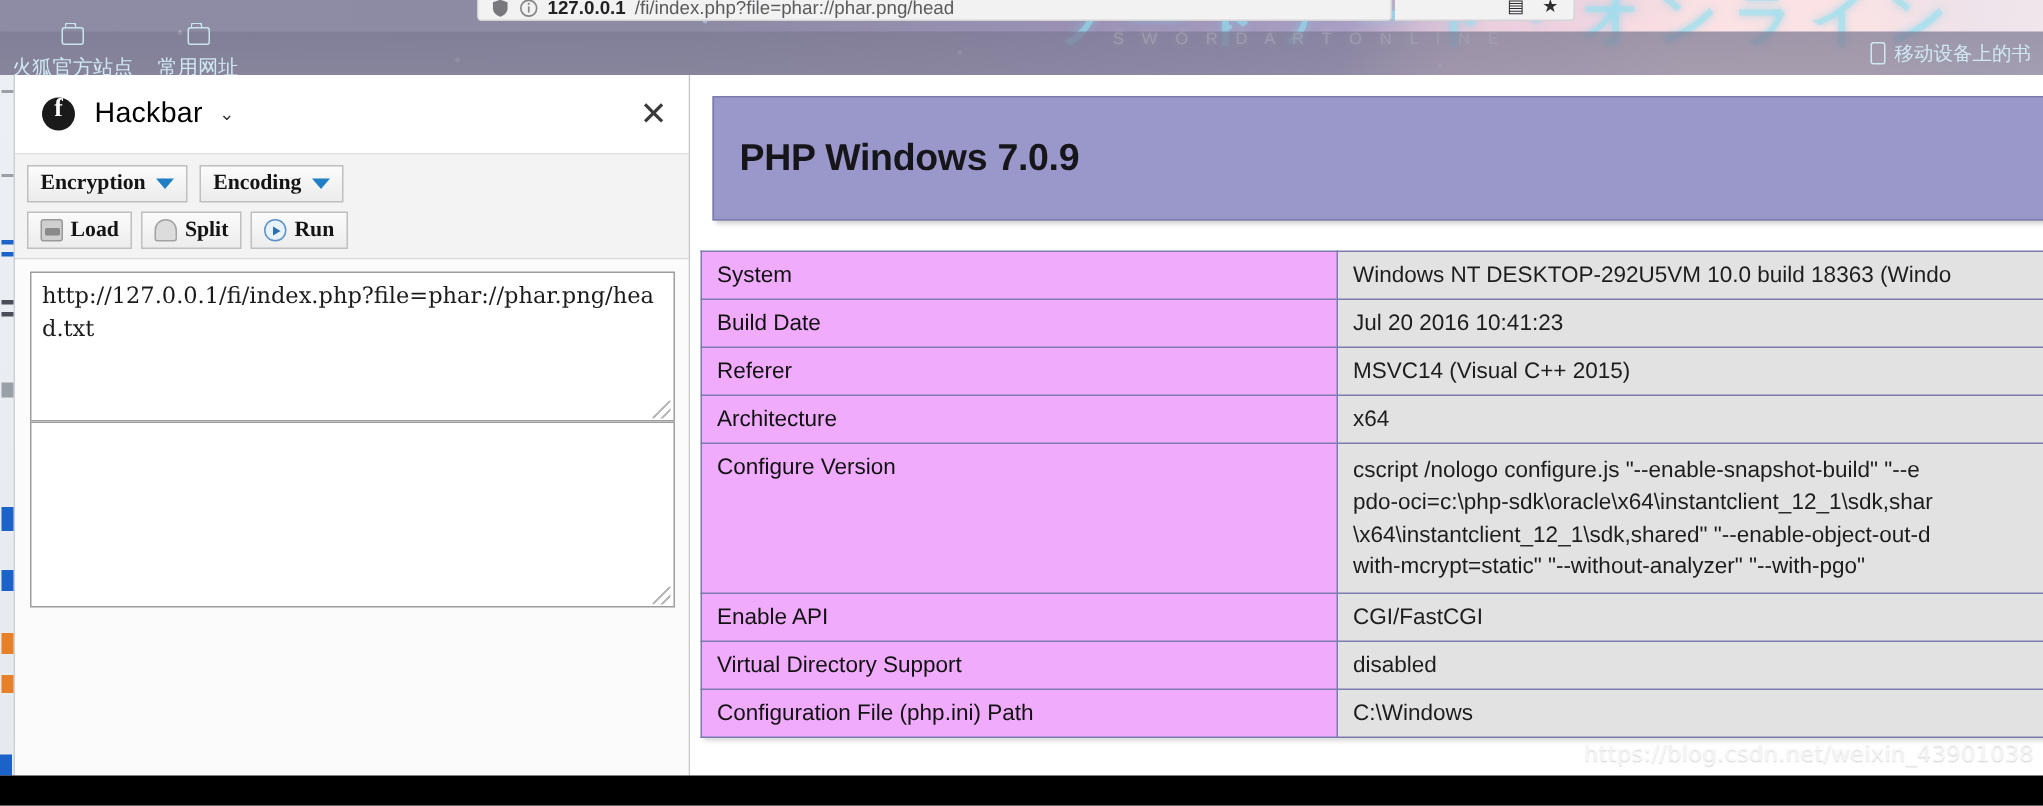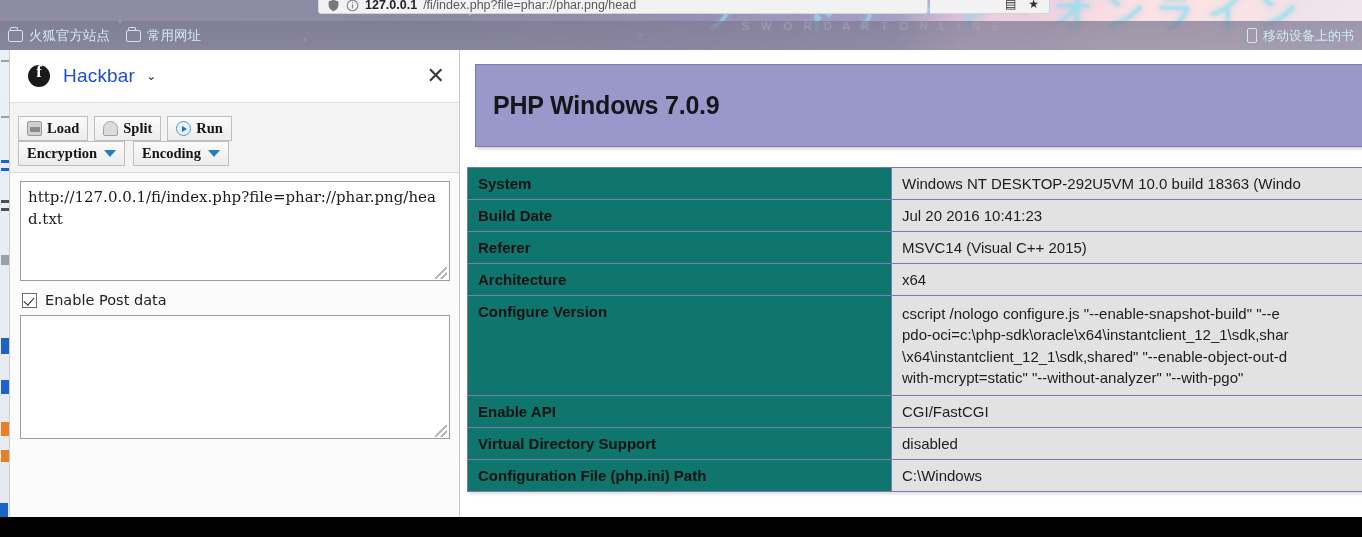--- a/index.html
+++ b/index.html
@@ -62,21 +62,21 @@
   }
   .mini-gl { font-size:12px; color:#2e2e30; }
 
   
   #bookmarks {
     position:absolute; left:0; top:21px; width:1362px; height:29px;
     display:flex; align-items:center; padding-left:8px; gap:16px;
     background:linear-gradient(180deg, rgba(124,121,146,.72), rgba(133,130,154,.72));
     backdrop-filter:none;
   }
-  .bm { display:flex; align-items:center; gap:6px; white-space:nowrap; }
+  .bm { display:flex; align-items:center; gap:6px; white-space:nowrap;flex-direction:column; }
   .bm .folder {
     width:15px; height:12px; flex:none; position:relative;
     border:1.6px solid #c8e6ef; border-radius:2px; background:transparent;
   }
   .bm .folder::before{
     content:""; position:absolute; left:1px; top:-4px; width:6px; height:3px;
     border:1.6px solid #c8e6ef; border-bottom:none; border-radius:2px 2px 0 0;
   }
   .bm .bm-label { color:#cfe9f2; font-size:13.5px; font-family:"DejaVu Sans", sans-serif; }
   #bm-right {
@@ -110,21 +110,21 @@
     display:flex; align-items:center; padding:0 14px 0 18px;
   }
   #hb-logo {
     width:22px; height:22px; border-radius:50%; background:#1a1a1a; flex:none;
     position:relative; margin-right:13px;
   }
   #hb-logo::after{
     content:"f"; position:absolute; left:0; top:-3px; width:22px; text-align:center;
     color:#fff; font-size:17px; font-weight:700; font-family:"Liberation Serif", serif;
   }
-  #hb-title { font-size:19px; color:#1d4ed8; font-weight:400; letter-spacing:.2px; }
+  #hb-title { font-size:19px; color:#000000; font-weight:400; letter-spacing:.2px; }
   #hb-chev { margin-left:11px; font-size:12px; color:#303030; }
   #hb-close { margin-left:auto; font-size:22px; color:#3a3a3a; line-height:1; cursor:default; }
 
   #hb-toolbar { background:#f3f3f3; border-bottom:1px solid #dadada; padding:7px 0 6px 8px; }
   .tb-row { display:flex; gap:8px; }
   .tb-row.row2 { margin-top:6px; gap:6px; }
   .btn {
     display:inline-flex; align-items:center; gap:5px;
     border:1px solid #bfbfbf; background:linear-gradient(180deg,#fbfbfb,#ececec);
     padding:3px 8px; font-size:14.5px; color:#141414; font-weight:700;
@@ -177,21 +177,21 @@
   #php-head-title { font-size:25px; font-weight:700; color:#16161a; letter-spacing:-.2px; }
 
   #php-table {
     margin:20px 0 0 6px; width:1000px; border-collapse:collapse;
     box-shadow:2px 2px 3px rgba(0,0,0,.15);
   }
   #php-table td {
     border:1px solid #7d7ab0; padding:7px 10px; font-size:15px; vertical-align:top;
   }
   #php-table td.k {
-    width:424px; background:#0f766e; font-weight:700; color:#111; white-space:nowrap;
+    width:424px; background:#f0abfc; font-weight:400; color:#111; white-space:nowrap;
   }
   #php-table td.v { background:#e2e2e2; color:#1d1d1d; }
   #php-table td.v .ml { display:block; white-space:nowrap; line-height:1.42; }
 
   
   #watermark {
     position:absolute; right:6px; bottom:26px;
     color:rgba(255,255,255,.72); font-size:15px;
     font-family:"DejaVu Sans", sans-serif; letter-spacing:.2px;
     text-shadow:0 1px 1px rgba(120,120,120,.35); pointer-events:none;
@@ -265,56 +265,52 @@
   <div id="hackbar">
 
     <div id="hb-titlebar">
       <span id="hb-logo"></span>
       <span id="hb-title">Hackbar</span>
       <span id="hb-chev">⌄</span>
       <span id="hb-close">✕</span>
     </div>
 
     <div id="hb-toolbar">
+      <div class="tb-row">
+        <span class="btn">
+          <span>Encryption</span>
+          <span class="caret"></span>
+        </span>
+        <span class="btn">
+          <span>Encoding</span>
+          <span class="caret"></span>
+        </span>
+      </div>
       <div class="tb-row row2">
         <span class="btn">
           <span class="ic load"></span>
           <span>Load</span>
         </span>
         <span class="btn">
           <span class="ic split"></span>
           <span>Split</span>
         </span>
         <span class="btn">
           <span class="ic run"></span>
           <span>Run</span>
-        </span>
-      </div>
-      <div class="tb-row">
-        <span class="btn">
-          <span>Encryption</span>
-          <span class="caret"></span>
-        </span>
-        <span class="btn">
-          <span>Encoding</span>
-          <span class="caret"></span>
         </span>
       </div>
     </div>
 
     <div id="hb-body">
       <div class="ta-wrap">
         <div class="ta" id="ta-url">http://127.0.0.1/fi/index.php?file=phar://phar.png/head.txt</div>
         <span class="grip"></span>
       </div>
 
-      <div class="chk-row">
-        <span class="chk on"></span>
-        <span class="chk-label">Enable Post data</span>
-      </div>
 
       <div class="ta-wrap">
         <div class="ta" id="ta-post"></div>
         <span class="grip"></span>
       </div>
 
     </div>
   </div>
 
   <div id="content">
@@ -358,14 +354,15 @@
           <td class="v">disabled</td>
         </tr>
         <tr>
           <td class="k">Configuration File (php.ini) Path</td>
           <td class="v">C:\Windows</td>
         </tr>
       </tbody>
     </table>
   </div>
 
+  <div id="watermark">https://blog.csdn.net/weixin_43901038</div>
   <div id="bottom-strip"></div>
 </div>
 
 </body></html>

